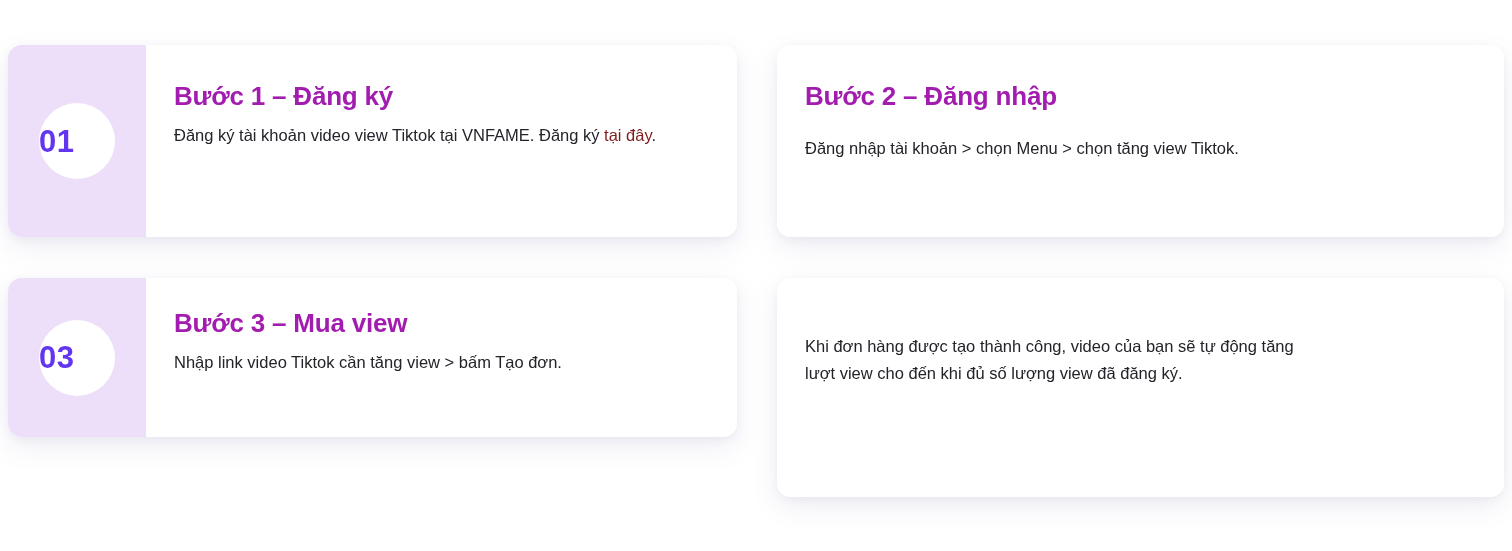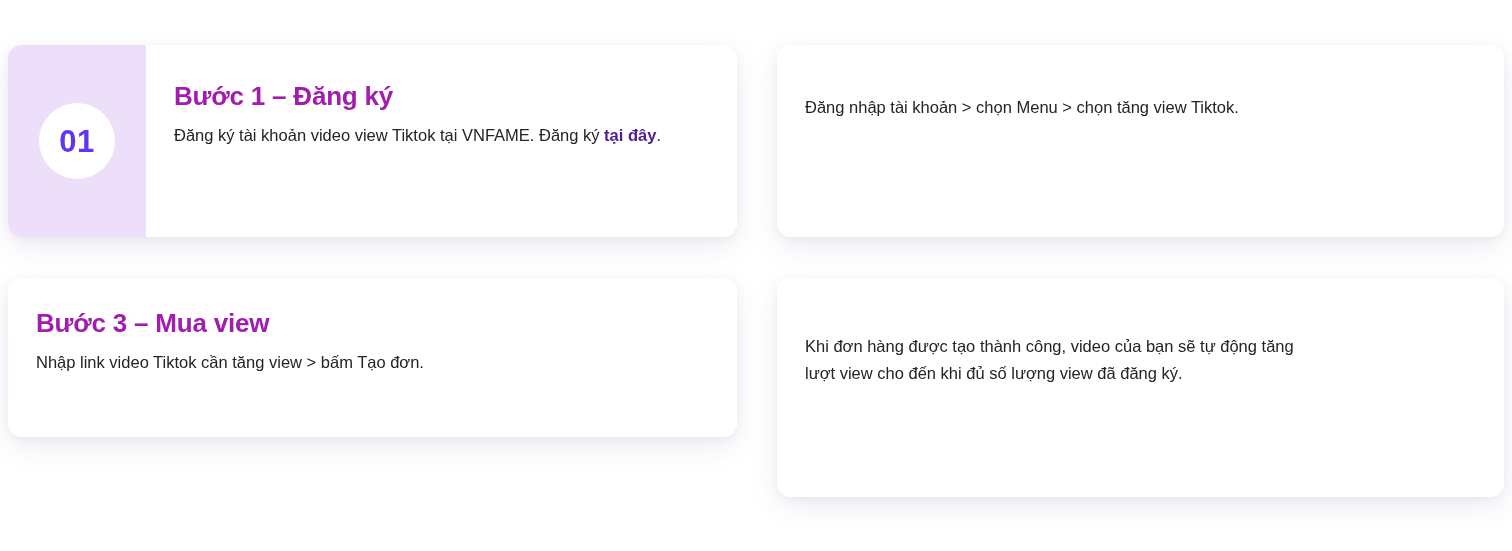--- a/index.html
+++ b/index.html
@@ -53,21 +53,21 @@
   .card-02 .badge-panel,
   .card-04 .badge-panel { width: 138px; }
 
   .badge-circle {
     width: 76px;
     height: 76px;
     border-radius: 50%;
     background: #ffffff;
     display: flex;
     align-items: center;
-    justify-content: center;
+    justify-content: flex-start;
   }
   .badge-number {
     font-size: 31px;
     font-weight: 700;
     color: #6236f0;
     letter-spacing: 0.5px;
     line-height: 1;
   }
 
   .card-body {
@@ -94,22 +94,22 @@
     font-size: 16.5px;
     color: #24232a;
     line-height: 1.62;
     margin: 0;
     max-width: 520px;
   }
   .card-02 .step-desc,
   .card-04 .step-desc { max-width: 520px; margin-top: 13px; }
 
   .step-desc a.inline-link {
-    color: #4c1d95;
-    font-weight: 700;
+    color: #7f1d1d;
+    font-weight: 400;
     text-decoration: none;
   }
 </style>
 </head>
 <body>
 
 <div class="steps-grid">
 
   <div class="step-card card-01">
     <div class="badge-panel">
@@ -118,25 +118,31 @@
       </div>
     </div>
     <div class="card-body">
       <h3 class="step-title">Bước 1 – Đăng ký</h3>
       <p class="step-desc"><span>Đăng ký tài khoản video view Tiktok tại VNFAME. Đăng ký </span><a class="inline-link" href="#">tại đây</a><span>.</span></p>
     </div>
   </div>
 
   <div class="step-card card-02">
     <div class="card-body">
+      <h3 class="step-title">Bước 2 – Đăng nhập</h3>
       <p class="step-desc">Đăng nhập tài khoản &gt; chọn Menu &gt; chọn tăng view Tiktok.</p>
     </div>
   </div>
 
   <div class="step-card card-03">
+    <div class="badge-panel">
+      <div class="badge-circle">
+        <span class="badge-number">03</span>
+      </div>
+    </div>
     <div class="card-body">
       <h3 class="step-title">Bước 3 – Mua view</h3>
       <p class="step-desc">Nhập link video Tiktok cần tăng view &gt; bấm Tạo đơn.</p>
     </div>
   </div>
 
   <div class="step-card card-04">
     <div class="card-body">
       <p class="step-desc">Khi đơn hàng được tạo thành công, video của bạn sẽ tự động tăng lượt view cho đến khi đủ số lượng view đã đăng ký.</p>
     </div>

